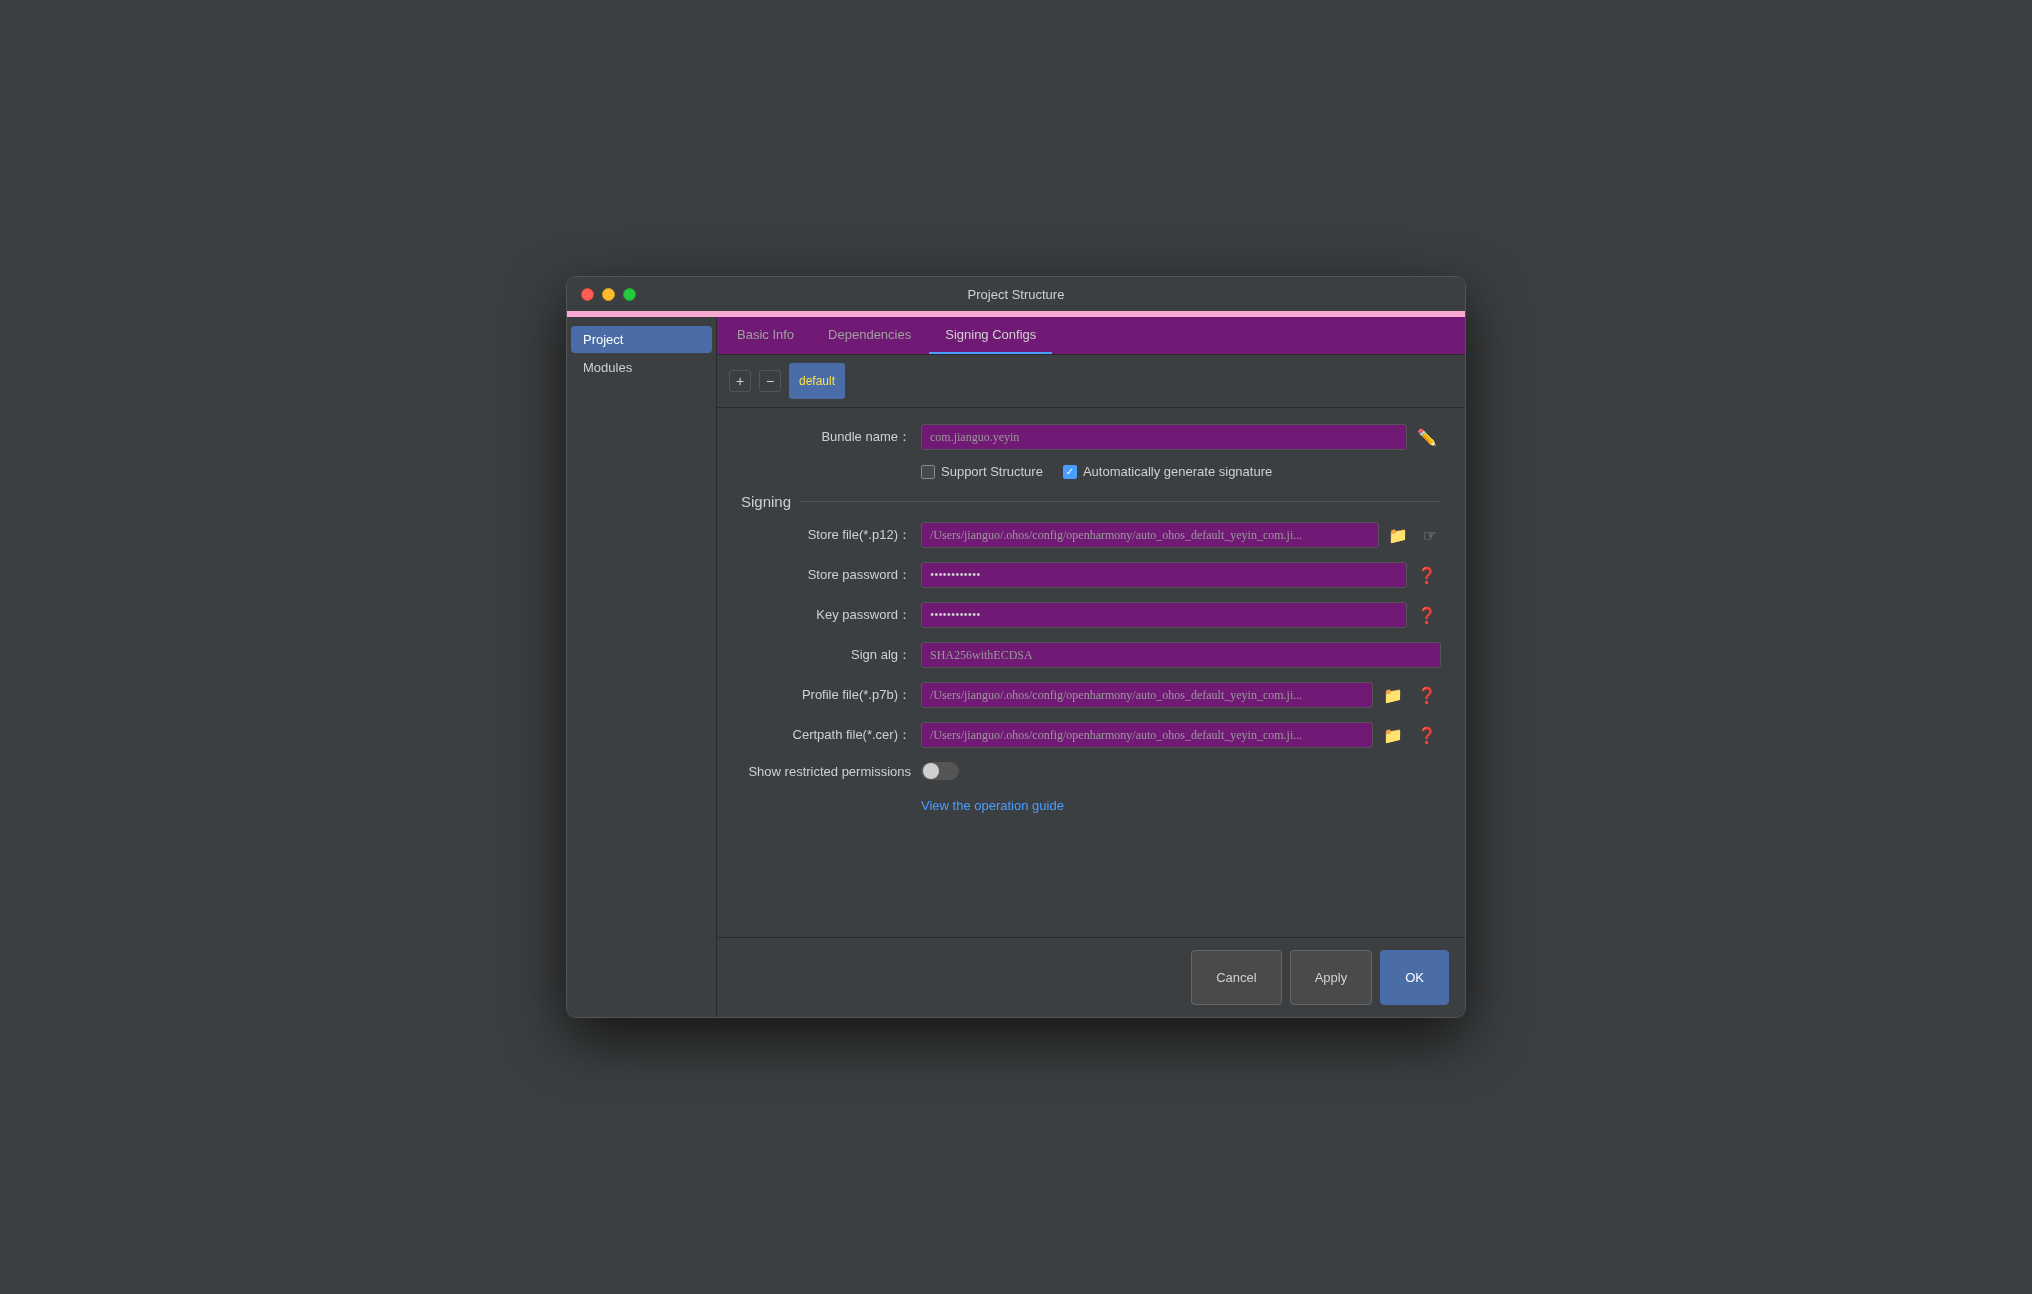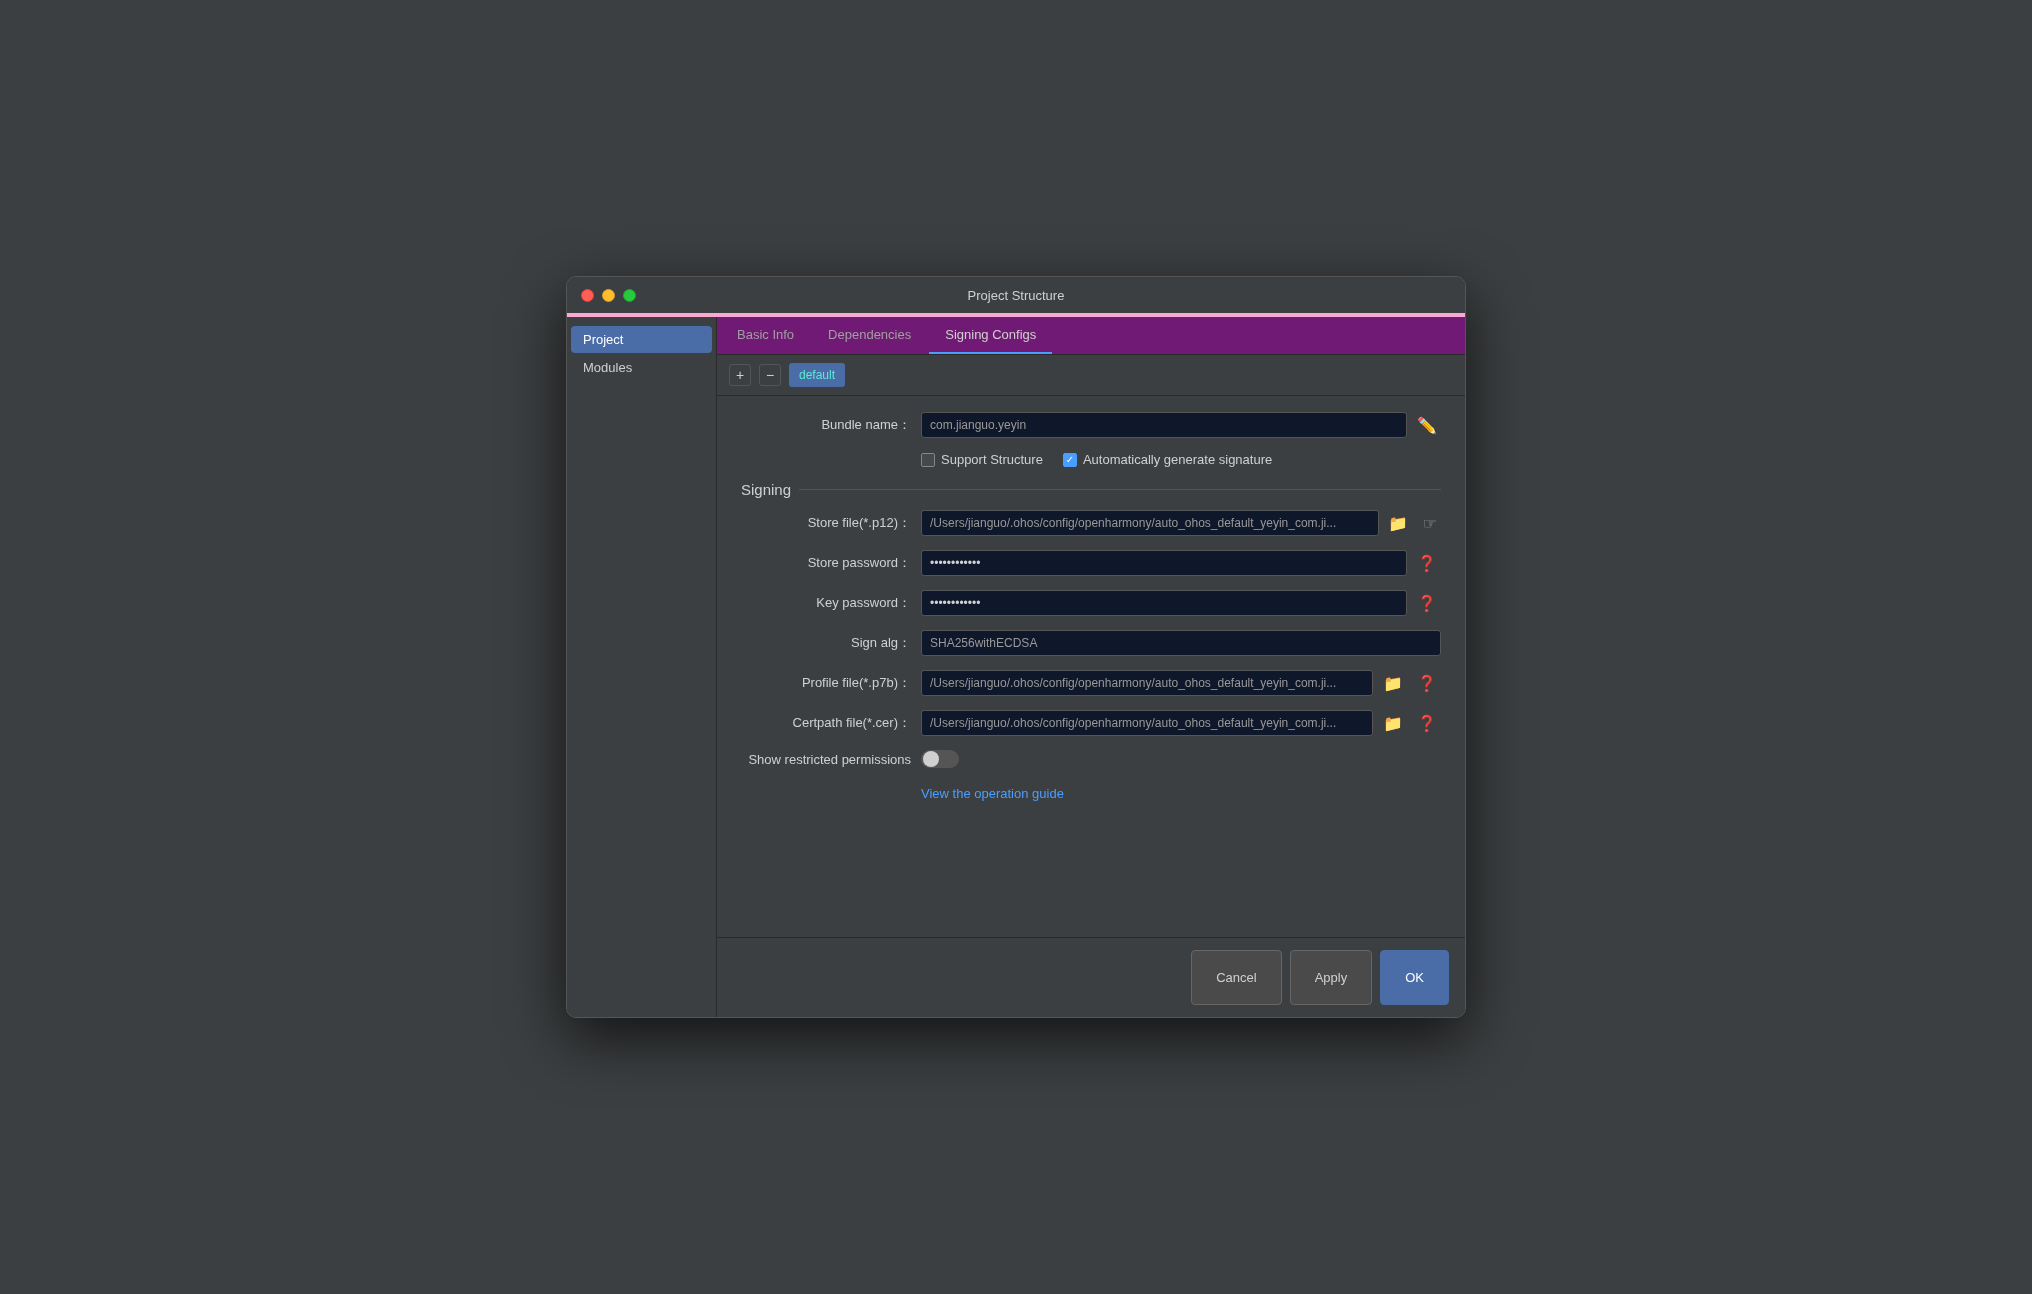--- a/index.html
+++ b/index.html
@@ -21,21 +21,21 @@
       overflow: hidden;
       border: 1px solid #555;
     }
     .titlebar {
       background: #3c3f41;
       height: 40px;
       display: flex;
       align-items: center;
       justify-content: center;
       position: relative;
-      border-bottom: 4px solid #f9a8d4;
+      border-bottom: 6px solid #f9a8d4;
     }
     .traffic-lights {
       position: absolute;
       left: 14px;
       display: flex;
       gap: 8px;
       align-items: center;
     }
     .traffic-light {
       width: 13px;
@@ -117,22 +117,22 @@
       border-radius: 3px;
       color: #d0d0d0;
       cursor: pointer;
       display: flex;
       align-items: center;
       justify-content: center;
       font-size: 14px;
     }
     .config-item {
       background: #4a6da7;
-      color: #5eead4;
-      padding: 5px 10px;
+      color: #fde047;
+      padding: 11px 10px;
       border-radius: 3px;
       font-size: 12px;
       cursor: pointer;
     }
     .form-area {
       padding: 16px 24px;
     }
     .form-row {
       display: flex;
       align-items: center;
@@ -141,28 +141,29 @@
     }
     .form-label {
       width: 170px;
       text-align: right;
       color: #d0d0d0;
       font-size: 13px;
       flex-shrink: 0;
     }
     .form-input {
       flex: 1;
-      background: #0f172a;
+      background: #701a75;
       border: 1px solid #555;
       border-radius: 3px;
       color: #d0d0d0;
       padding: 4px 8px;
       font-size: 12px;
       outline: none;
       height: 26px;
+      font-family: Liberation Serif, serif;
     }
     .form-input.readonly {
       color: #999;
       cursor: default;
     }
     .input-with-icon {
       flex: 1;
       display: flex;
       align-items: center;
       gap: 6px;

